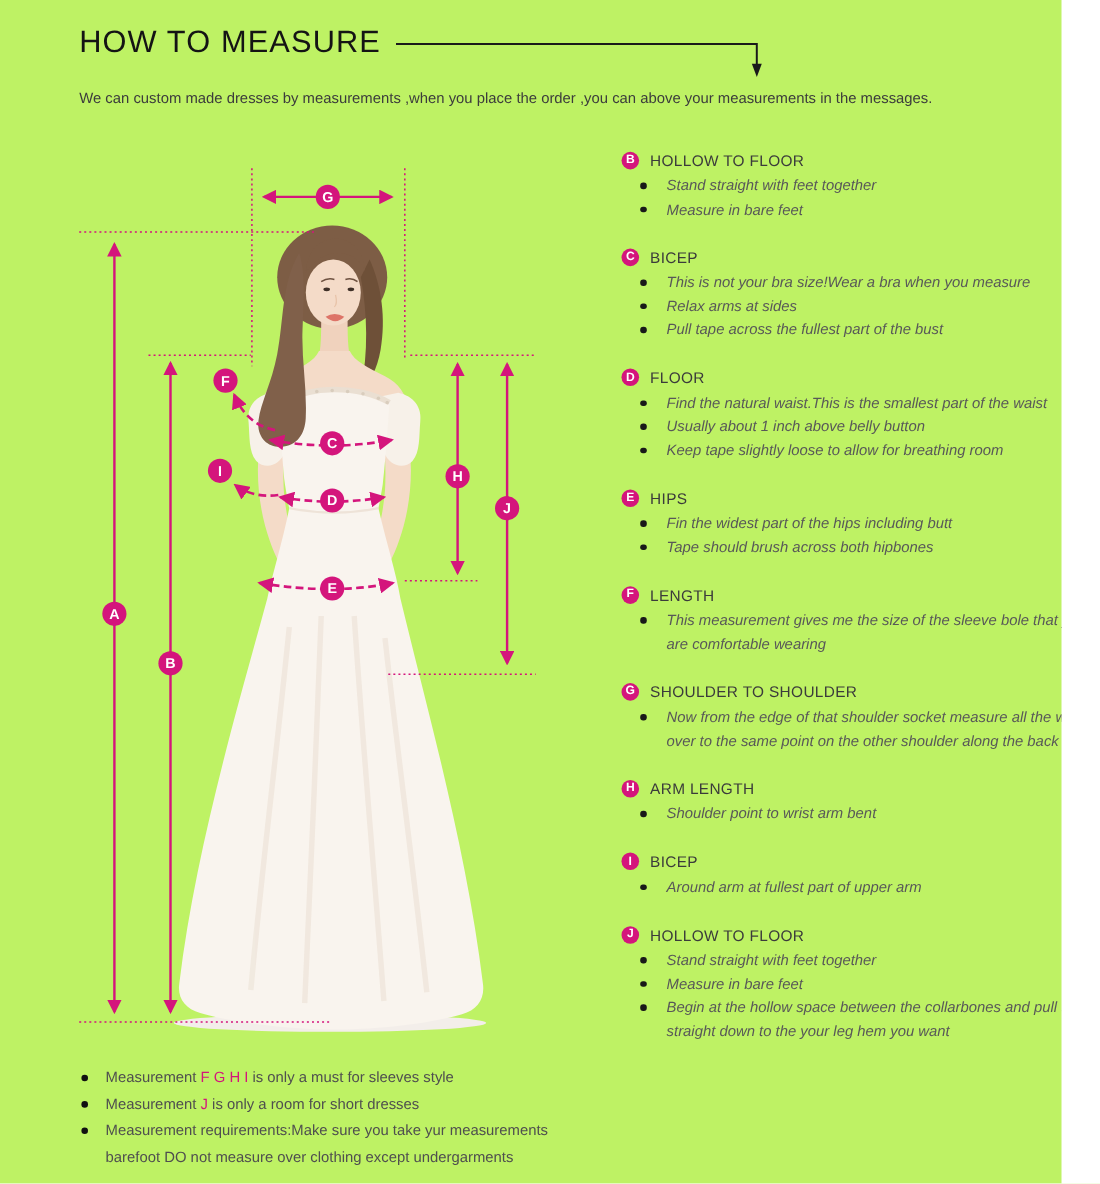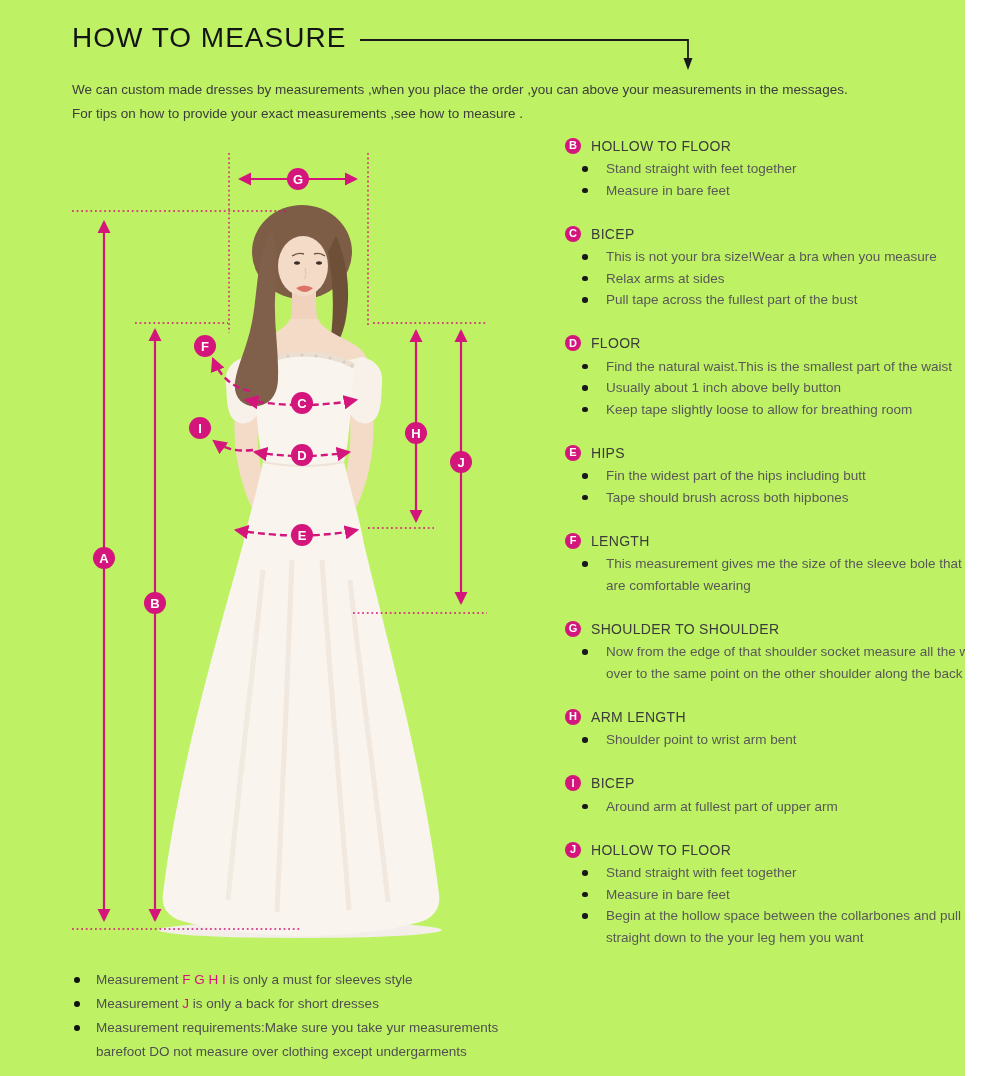--- a/index.html
+++ b/index.html
@@ -35,21 +35,21 @@
   .m-section{margin-bottom:23px}
   .m-head{display:flex;align-items:center;margin-bottom:3px;height:19px}
   .badge-sm{
     flex:0 0 auto;width:16px;height:16px;border-radius:50%;background:var(--accent);
     color:#fff;font-size:11px;font-weight:bold;display:flex;align-items:center;justify-content:center;
     margin-right:10px;line-height:1;
   }
   .m-title{font-size:14px;color:var(--text-dark);letter-spacing:.3px}
   .m-list{list-style:none}
   .m-list li{
-    position:relative;padding-left:41px;font-size:13.5px;line-height:21.5px;color:var(--text-body);
+    position:relative;padding-left:41px;font-size:13.5px;line-height:21.5px;color:var(--text-body);font-style:italic;
   }
   .m-list li::before{
     content:'';position:absolute;left:17px;top:8px;width:5.5px;height:5.5px;border-radius:50%;background:#191919;
   }
   
   .notes{position:absolute;left:72px;top:968px;width:470px;list-style:none}
   .notes li{
     position:relative;padding-left:24px;font-size:13.5px;line-height:24px;color:#4f4f4f;
   }
   .notes li::before{
@@ -58,21 +58,20 @@
   .accent-text{color:var(--accent)}
 </style>
 </head>
 <body>
 
 <div class="page">
 
   <h1 class="title">HOW TO MEASURE</h1>
   <div class="intro">
     <p>We can custom made dresses by measurements ,when you place the order ,you can above your measurements in the messages.</p>
-    <p>For tips on how to provide your exact measurements ,see how to measure .</p>
   </div>
 
   <svg class="overlay" id="diagram-svg" viewBox="0 0 1000 1076">
     <defs>
       <marker id="ah" viewBox="0 0 10 10" refX="8.5" refY="5" markerWidth="6" markerHeight="6" orient="auto-start-reverse">
         <path d="M0 0 L10 5 L0 10 Z" class="acc-fill"></path>
       </marker>
     </defs>
 
     <g>
@@ -286,17 +285,17 @@
         <ul class="m-list">
           <li>Stand straight with feet together</li>
           <li>Measure in bare feet</li>
           <li>Begin at the hollow space between the collarbones and pull tape straight down to the your leg hem you want</li>
         </ul>
       </section>
     </div>
 
   <ul class="notes">
       <li><span>Measurement </span><span class="accent-text">F G H I</span><span> is only a must for sleeves style</span></li>
-      <li><span>Measurement </span><span class="accent-text">J</span><span> is only a back for short dresses</span></li>
+      <li><span>Measurement </span><span class="accent-text">J</span><span> is only a room for short dresses</span></li>
       <li><span>Measurement requirements:Make sure you take yur measurements barefoot DO not measure over clothing except undergarments</span><span class="accent-text"></span><span></span></li>
     </ul>
 
 </div>
 
 </body></html>

